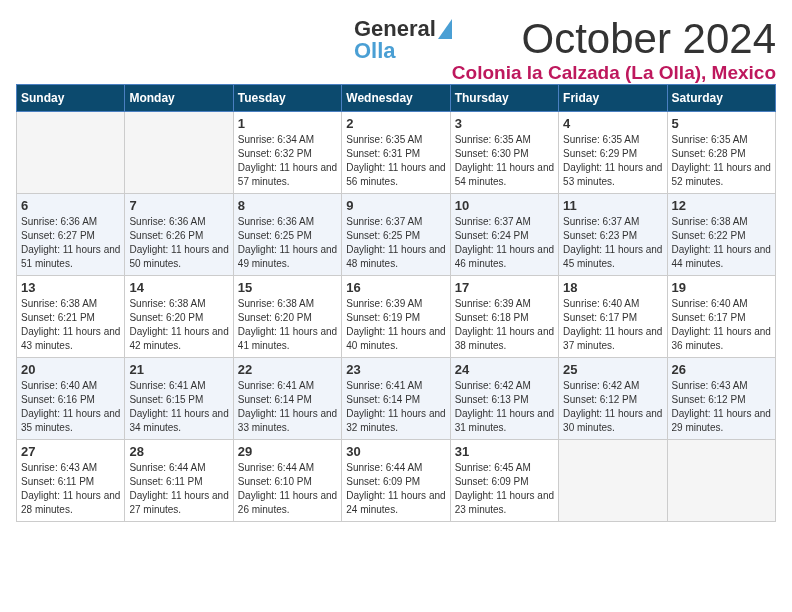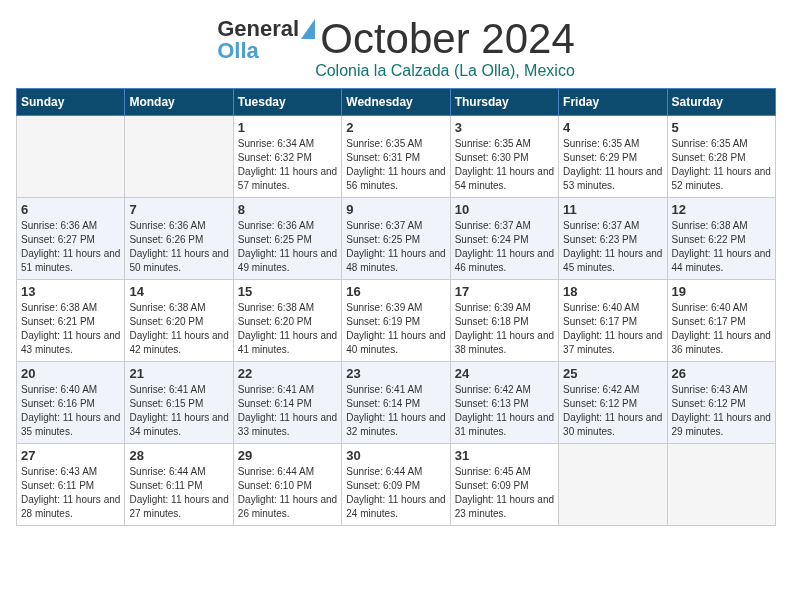--- a/index.html
+++ b/index.html
@@ -6,22 +6,22 @@
     body {
       font-family: Arial, sans-serif;
       background: #fff;
       width: 792px;
       min-height: 612px;
       padding: 16px;
     }
     .header {
       display: flex;
       align-items: flex-start;
-      justify-content: center;
-      margin-bottom: 8px;
+      justify-content: flex-end;
+      margin-bottom: 0;
     }
     .logo {
       display: flex;
       flex-direction: column;
       align-items: flex-start;
     }
     .logo-triangle {
       width: 0;
       height: 0;
       border-left: 14px solid transparent;
@@ -36,22 +36,23 @@
     .title-block {
       text-align: right;
     }
     .month-title {
       font-size: 42px;
       font-weight: 400;
       color: #333;
       line-height: 1.1;
     }
     .location {
-      font-size: 16px;
-      color: #0f766e;
+      font-size: 19px;
+      color: #be185d;
+      font-weight: bold;
     }
     table {
       width: 100%;
       border-collapse: collapse;
       table-layout: fixed;
     }
     th {
       background-color: #0c4a6e;
       color: #fff;
       font-size: 12px;

